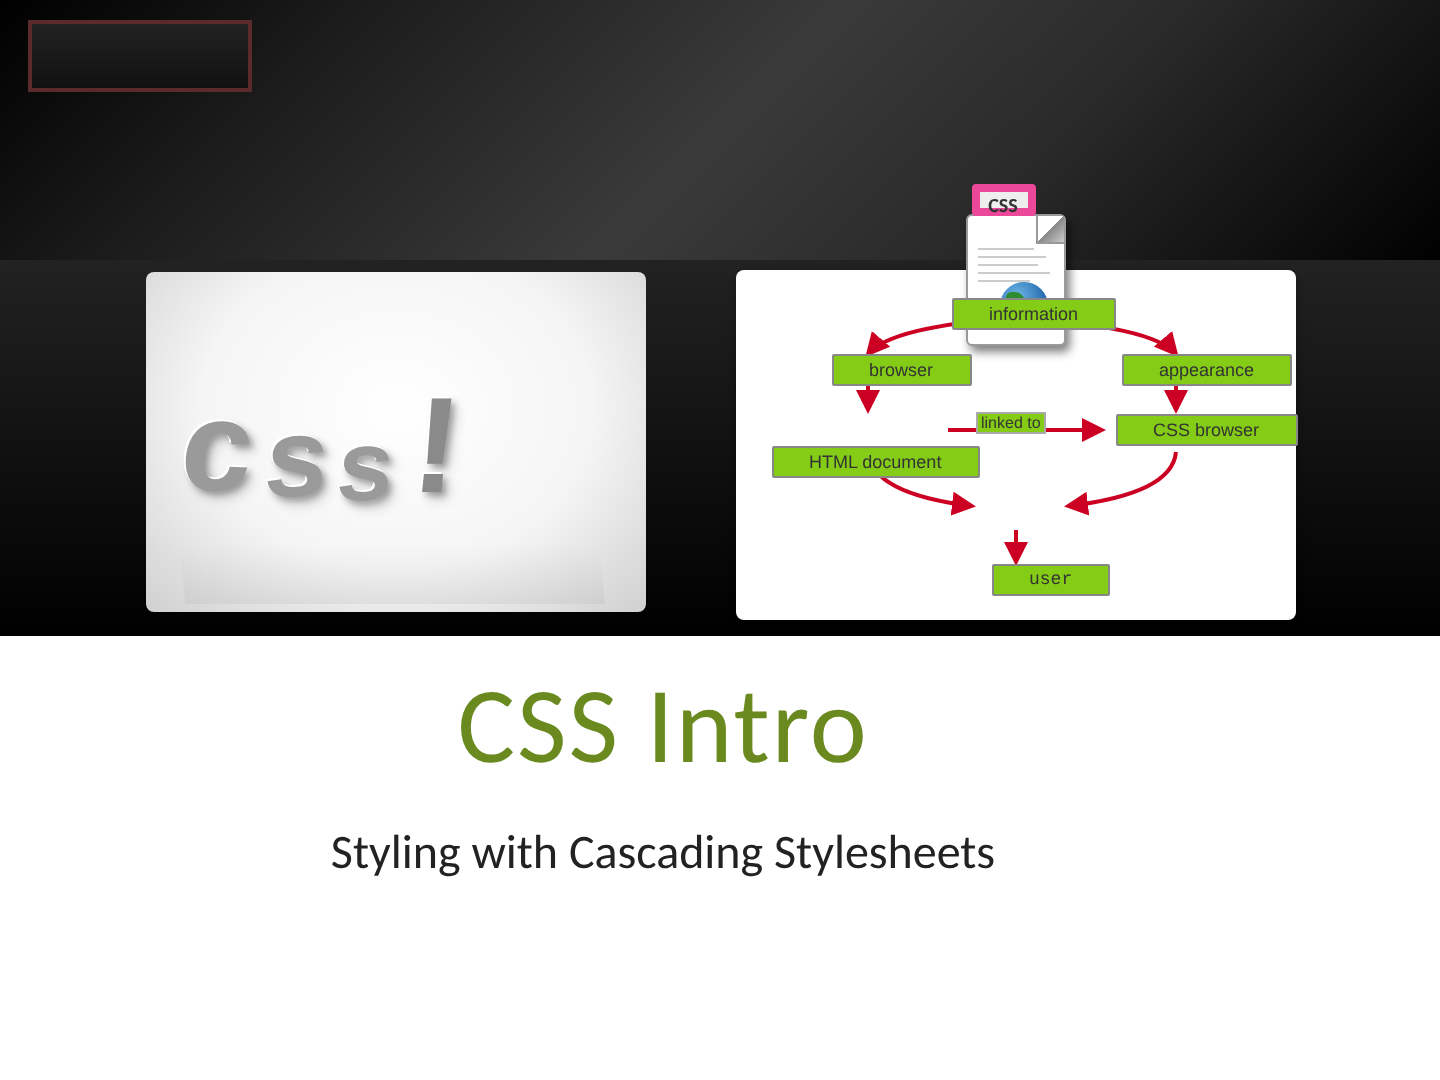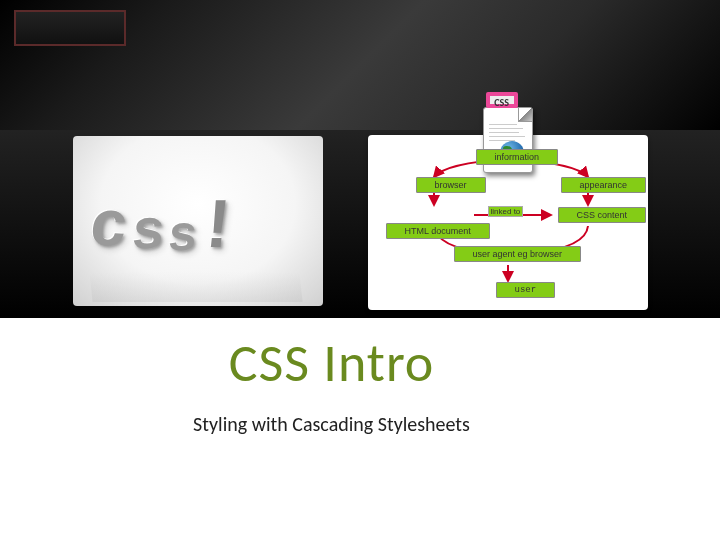--- a/index.html
+++ b/index.html
@@ -46,21 +46,21 @@
   .doc-globe{position:absolute; bottom:7px; right:8px; width:24px; height:24px; border-radius:50%;
     background:radial-gradient(circle at 35% 30%,#6fb8e6 0%,#1a62a8 70%,#0b3e6b 100%);}
   .doc-globe::after{content:''; position:absolute; top:5px; left:3px; width:9px; height:7px; background:#2e8b2e; border-radius:40% 60% 50% 50%;}
   .doc-line{position:absolute; left:5px; height:1px; background:#ccc;}
   .diagram { position:absolute; inset:10px 8px 8px 8px; font-size:10px; color:#333; font-family: Verdana, Arial, sans-serif; }
   .dbox { position:absolute; border:1px solid #888; background:#84cc16; padding:2px 18px; border-radius:1px; white-space:nowrap; font-size:9px;}
   .arrow { position:absolute; stroke:#cc0022; stroke-width:2; fill:none; marker-end:url(#ah); }
   .arrow-lbl{ position:absolute; font-size:8px; border:1px solid #aaa; background:#84cc16; padding:0 2px; }
   .title-area { position:absolute; top:330px; left:0; width:663px; text-align:center; }
   .main-title { font-size:54px; font-weight:400; color:#6a8a1f; letter-spacing:1px; font-family: Calibri, 'Segoe UI', sans-serif;}
-  .subtitle { font-size:20px; color:#222; margin-top:16px; font-family: Calibri, 'Segoe UI', sans-serif;}
+  .subtitle { font-size:24px; color:#222; margin-top:16px; font-family: Calibri, 'Segoe UI', sans-serif;}
 </style>
 </head>
 <body>
 
 <div class="slide">
   <div class="top-band"></div>
   <div class="logo-box"></div>
 
   <div class="images-row">
 
@@ -99,23 +99,22 @@
           <path class="arrow" d="M212,46 L212,60"></path>
           <path class="arrow" d="M98,70 L175,70"></path>
           <path class="arrow" d="M58,81 Q60,102 110,108"></path>
           <path class="arrow" d="M212,81 Q210,102 158,108"></path>
           <path class="arrow" d="M132,120 L132,136"></path>
         </svg>
         <div class="dbox" style="top:4px; left:100px;">information</div>
         <div class="dbox" style="top:32px; left:40px;">browser</div>
         <div class="dbox" style="top:32px; left:185px;">appearance</div>
         <div class="dbox" style="top:78px; left:10px;">HTML document</div>
-        <div class="dbox" style="top:62px; left:182px;">CSS content</div>
+        <div class="dbox" style="top:62px; left:182px;">CSS browser</div>
         <div class="arrow-lbl" style="top:61px; left:112px;">linked to</div>
-        <div class="dbox" style="top:101px; left:78px;">user agent eg browser</div>
         <div class="dbox" style="top:137px; left:120px;font-family:Liberation Mono, monospace;">user</div>
       </div>
     </div>
 
   </div>
 
   <div class="title-area">
     <div class="main-title">CSS Intro</div>
     <div class="subtitle">Styling with Cascading Stylesheets</div>
   </div>

